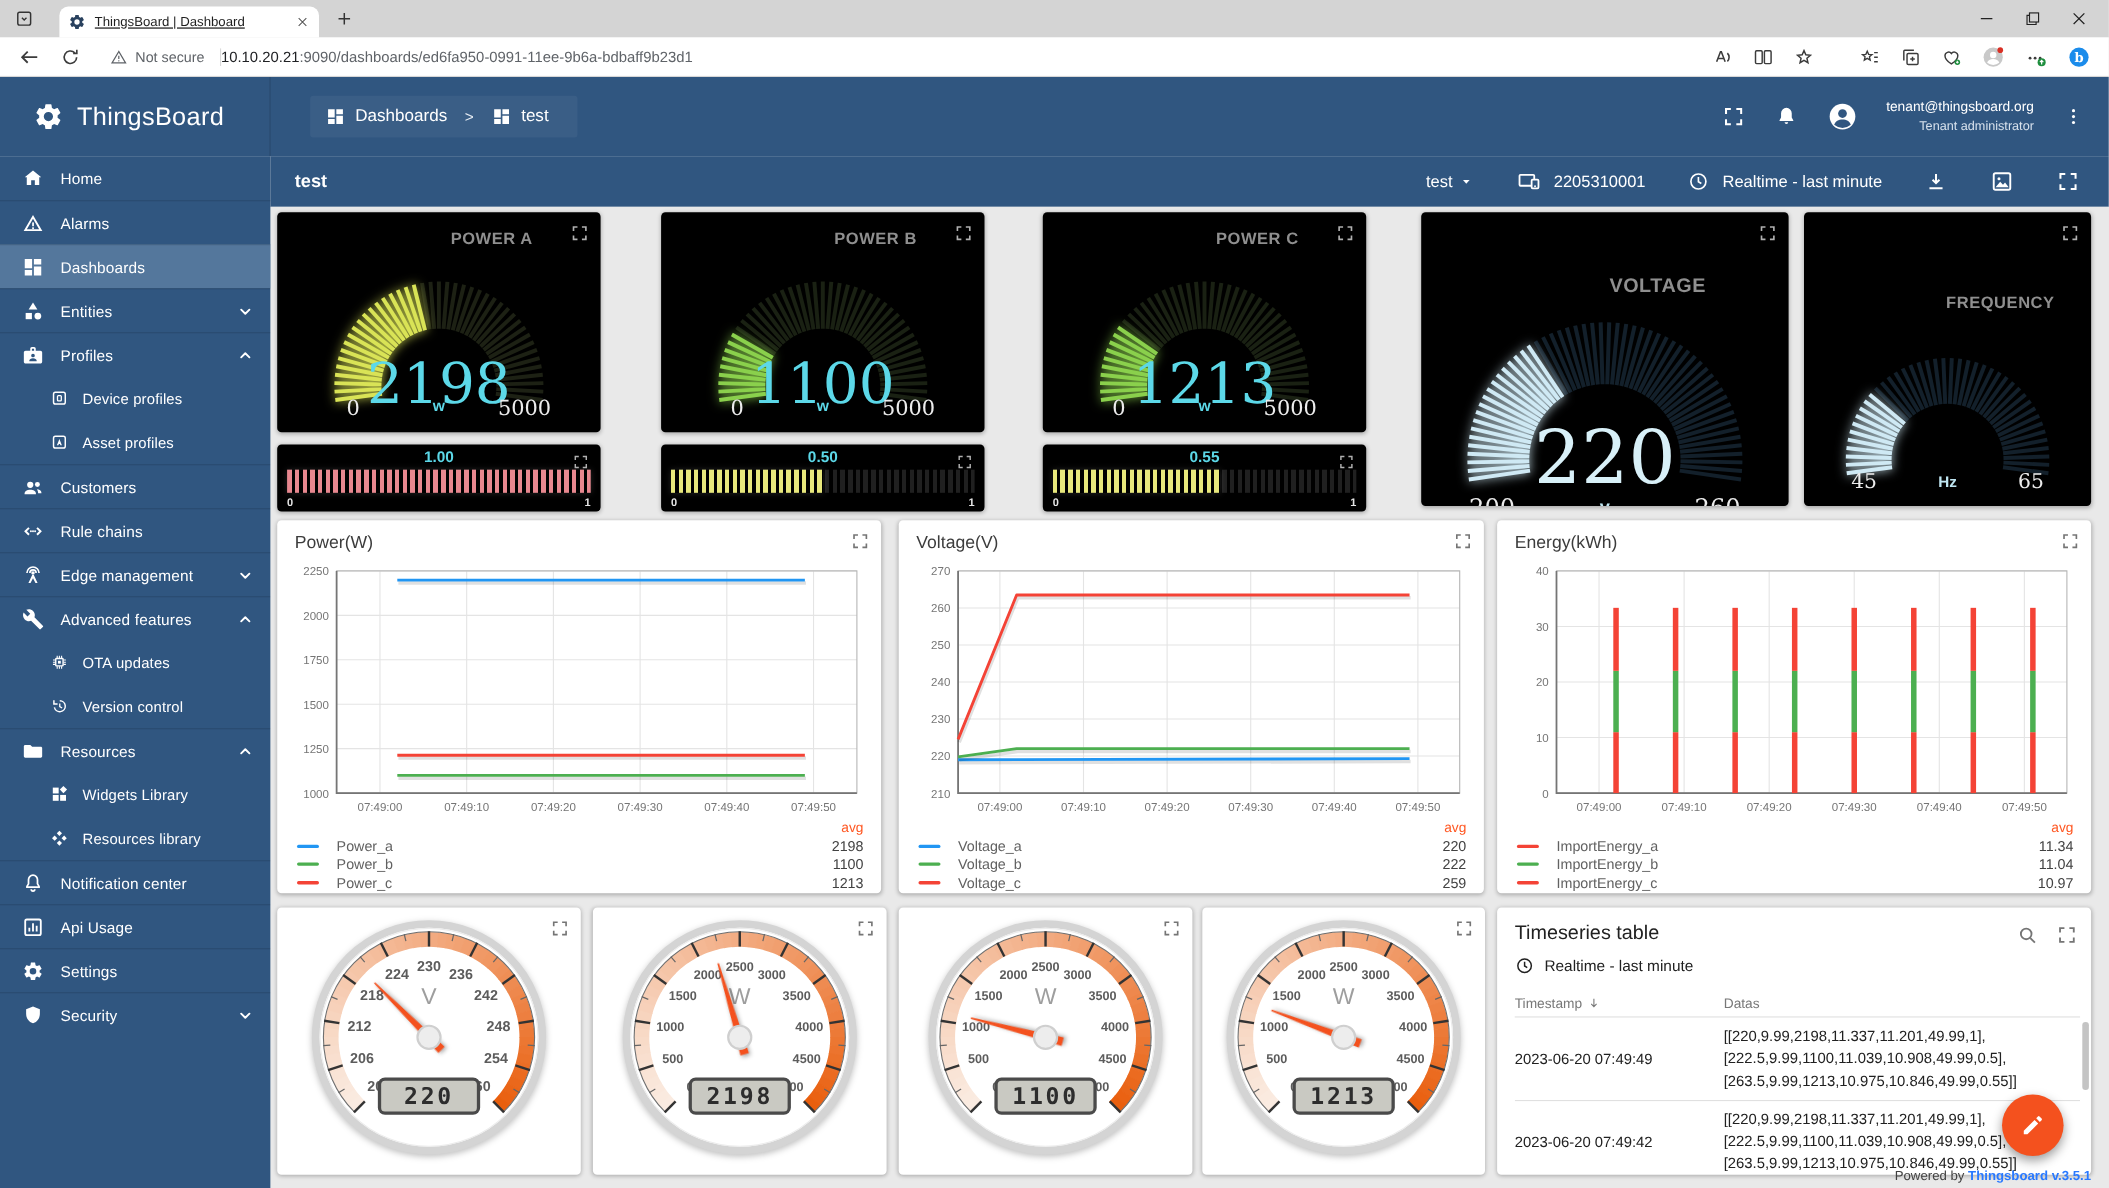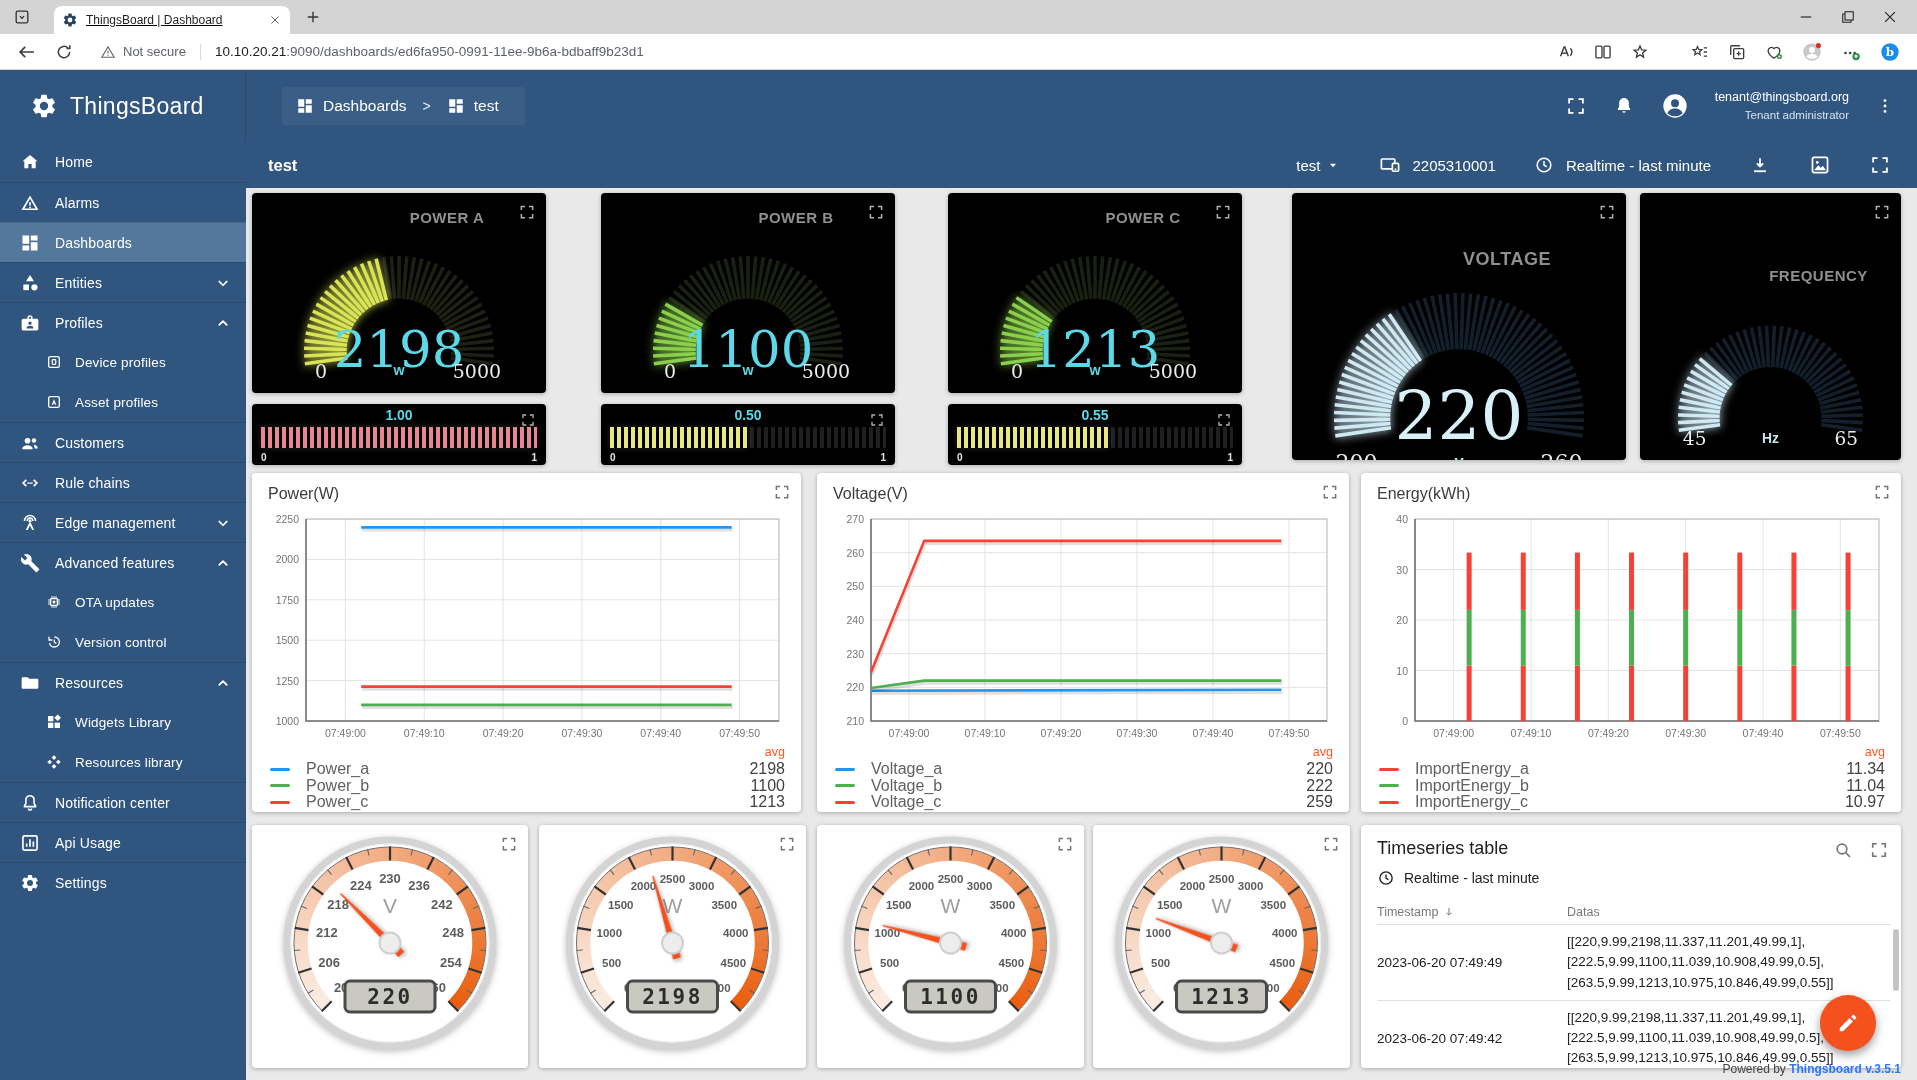--- a/index.html
+++ b/index.html
@@ -21,21 +21,21 @@
   .tab .fav { color:#29415e; }
   .newtab { margin-left:14px; color:#333; }
   .wincontrols { margin-left:auto; display:flex; align-items:center; gap:24px; padding-right:18px; color:#222; }
 
   .urlbar { position:absolute; left:0; top:34px; width:100%; height:36px; background:#fff;
             border-bottom:1px solid #d7d7d7; display:flex; align-items:center; }
   .nav-ic { color:#3c3c3c; margin-left:16px; }
   .addr { display:flex; align-items:center; margin-left:26px; flex:1; }
   .notsecure { display:flex; align-items:center; gap:7px; color:#5f6368; font-size:13px; padding-right:14px;
                border-right:1px solid #dadada; }
-  .url { margin-left:14px; font-size:13.5px; white-space:nowrap; }
+  .url { font-size:13.5px; white-space:nowrap; }
   .url .host { color:#202124; }
   .url .rest { color:#5f6368; }
   .url-right { display:flex; align-items:center; gap:17px; padding-right:16px; color:#3c3c3c; }
   .sep-sp { width:6px; }
 
   
   .tb-header { position:absolute; left:0; top:70px; width:100%; height:72px; background:#305680;
                display:flex; align-items:center; color:#fff; }
   .logo { width:246px; height:100%; display:flex; align-items:center; padding-left:30px; gap:12px;
           border-right:1px solid rgba(0,0,0,.15); }
@@ -99,21 +99,21 @@
   .bar-track { position:absolute; left:9px; right:9px; top:23px; height:21px;
                background:repeating-linear-gradient(90deg,#202020 0 4px,#000 4px 7px); }
   .bar-fill { position:absolute; left:0; top:0; bottom:0; }
   .bar-min { position:absolute; left:9px; bottom:2px; font-size:10px; color:#e5e5e5; font-weight:700; }
   .bar-max { position:absolute; right:9px; bottom:2px; font-size:10px; color:#e5e5e5; font-weight:700; }
 
   .c-title { position:absolute; left:16px; top:12px; font-size:16px; color:#3c3c3c; }
   .c-svg { position:absolute; left:12px; top:40px; }
   .legend { position:absolute; left:18px; right:16px; top:272px; }
   .lg-head { text-align:right; font-size:12.5px; font-weight:400; color:#ff5722; height:16px; }
-  .lg-row { display:flex; align-items:center; height:16.5px; font-size:16px; }
+  .lg-row { display:flex; align-items:center; height:16.5px; font-size:13px; }
   .lg-dash { width:20px; height:3px; border-radius:2px; margin-right:16px; }
   .lg-name { color:#616161; flex:1; }
   .lg-val { color:#424242; }
 
   .t-title { position:absolute; left:16px; top:13px; font-size:18px; color:#212121; }
   .t-icons { position:absolute; right:12px; top:15px; display:flex; gap:16px; color:#757575; }
   .t-sub { position:absolute; left:16px; top:44px; display:flex; align-items:center; gap:9px;
            font-size:14px; color:#212121; }
   .t-cols { position:absolute; left:16px; right:10px; top:74px; height:26px; display:flex;
             font-size:12.5px; color:#787878; align-items:center; border-bottom:1px solid #e0e0e0; }
@@ -580,20 +580,33 @@
         </span>
         <span class="lbl">Api Usage</span>
       </div>
       <div class="nav-item lvl0">
         <span class="ic i20">
           <svg viewBox="0 0 24 24" fill="currentColor">
             <path d="M19.14 12.94c.04-.3.06-.61.06-.94s-.02-.64-.07-.94l2.03-1.58c.18-.14.23-.41.12-.61l-1.92-3.32c-.12-.22-.37-.29-.59-.22l-2.39.96c-.5-.38-1.03-.7-1.62-.94l-.36-2.54c-.04-.24-.24-.41-.48-.41h-3.84c-.24 0-.43.17-.47.41l-.36 2.54c-.59.24-1.13.57-1.62.94l-2.39-.96c-.22-.08-.47 0-.59.22L2.74 8.87c-.12.21-.08.47.12.61l2.03 1.58c-.05.3-.09.63-.09.94s.02.64.07.94l-2.03 1.58c-.18.14-.23.41-.12.61l1.92 3.32c.12.22.37.29.59.22l2.39-.96c.5.38 1.03.7 1.62.94l.36 2.54c.05.24.24.41.48.41h3.84c.24 0 .44-.17.47-.41l.36-2.54c.59-.24 1.13-.56 1.62-.94l2.39.96c.22.08.47 0 .59-.22l1.92-3.32c.12-.22.07-.47-.12-.61l-2.01-1.58zM12 15.6a3.6 3.6 0 1 1 0-7.2 3.6 3.6 0 0 1 0 7.2z"></path>
           </svg>
         </span>
         <span class="lbl">Settings</span>
+      </div>
+      <div class="nav-item lvl0">
+        <span class="ic i20">
+          <svg viewBox="0 0 24 24" fill="currentColor">
+            <path d="M12 2.5 4.5 5.3v5.4c0 4.6 3.2 8.9 7.5 10 4.3-1.1 7.5-5.4 7.5-10V5.3Z"></path>
+          </svg>
+        </span>
+        <span class="lbl">Security</span>
+        <span class="ic i18 chev">
+          <svg viewBox="0 0 24 24" fill="currentColor">
+            <path d="m7 10 5 5 5-5" fill="none" stroke="currentColor" stroke-width="2.3" stroke-linecap="round" stroke-linejoin="round"></path>
+          </svg>
+        </span>
       </div>
     </nav>
   </aside>
 
 <main class="canvas">
   <div class="card dark w-pa" id="rg0">
       <span class="ic i18 xp dim">
         <svg viewBox="0 0 24 24" fill="currentColor">
           <path d="M4.5 9.3V4.5h4.8M14.7 4.5h4.8v4.8M19.5 14.7v4.8h-4.8M9.3 19.5H4.5v-4.8" fill="none" stroke="currentColor" stroke-width="2"></path>
         </svg>

